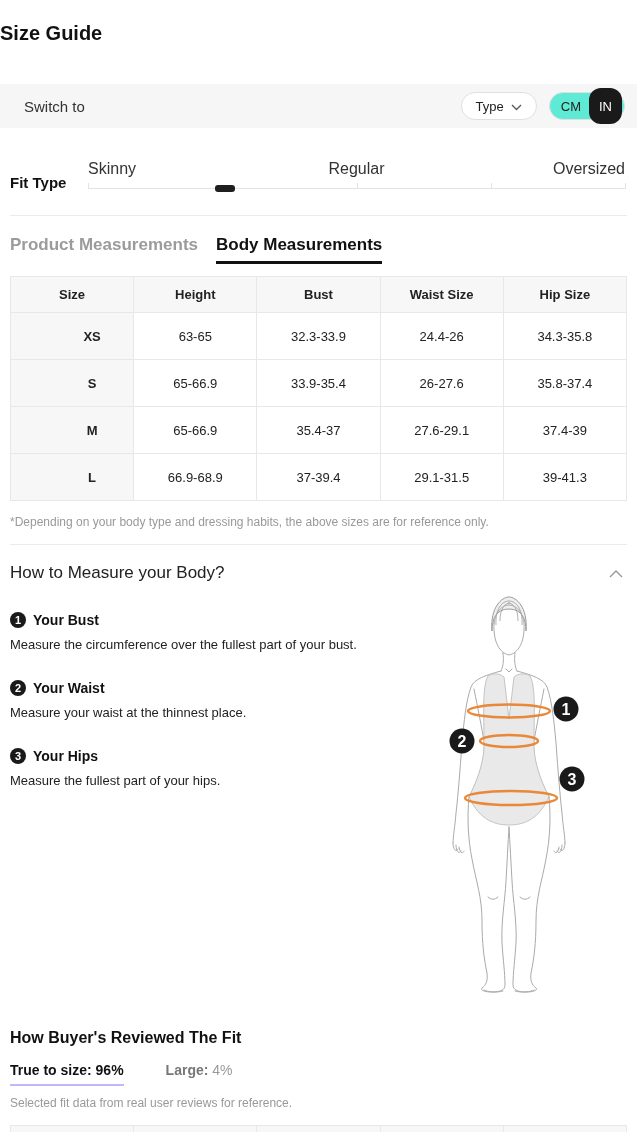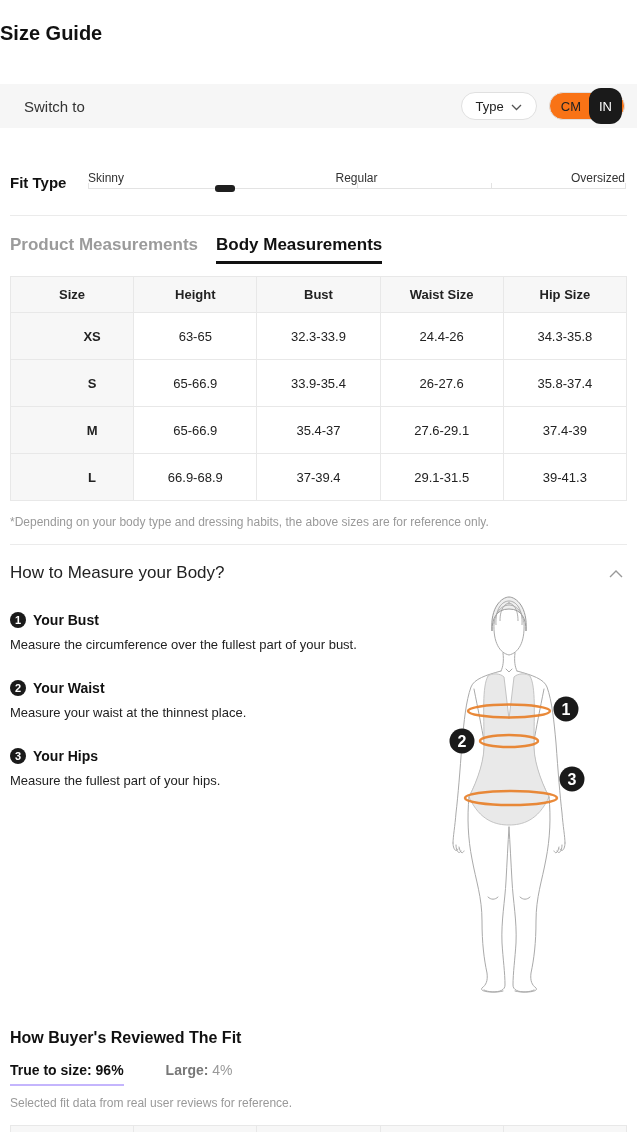--- a/index.html
+++ b/index.html
@@ -19,35 +19,35 @@
     display: flex; align-items: center; padding: 0 12px 0 24px;
   }
   .switch-label { font-size: 15px; color: #333; }
   .switch-controls { margin-left: auto; display: flex; align-items: center; gap: 12px; }
   .type-btn {
     display: flex; align-items: center; gap: 7px;
     background: #fff; border: 1px solid #e0e0e0; border-radius: 15px;
     height: 28px; padding: 0 14px; font-size: 13px; color: #222; cursor: pointer;
   }
   .unit-toggle {
-    display: flex; align-items: center; background: #f97316;
+    display: flex; align-items: center; background: #5eead4;
     border: 1px solid #e0e0e0; border-radius: 15px; height: 28px;
     padding: 2px 2px 2px 11px; gap: 8px; cursor: pointer;
   }
   .unit-cm { font-size: 13px; color: #222; }
   .unit-in {
     background: var(--toggle_active, #1a1a1a); color: #fff; font-size: 13px;
     border-radius: 12px; height: 14px; padding: 18px 10px;
     display: flex; align-items: center;
   }
   
   .fit-row { display: flex; margin: 32px 12px 0 10px; }
   .fit-label { width: 78px; font-size: 15px; font-weight: bold; padding-top: 14px; color: #111; }
   .fit-slider { flex: 1; position: relative; height: 40px; }
-  .fit-opt { position: absolute; top: 11px; font-size: 12px; color: #333; }
+  .fit-opt { position: absolute; top: 0; font-size: 16px; color: #333; }
   .fit-opt.left { left: 0; }
   .fit-opt.mid { left: 50%; transform: translateX(-50%); }
   .fit-opt.right { right: 0; }
   .fit-track { position: absolute; top: 28px; left: 0; right: 0; border-top: 1px solid #e3e3e3; }
   .fit-tick { position: absolute; top: 23px; width: 1px; height: 6px; background: #e3e3e3; }
   .fit-marker {
     position: absolute; top: 25px; width: 20px; height: 7px;
     background: #1f1f1f; border-radius: 3px; transform: translateX(-50%);
   }
   .divider { margin: 0 10px; border-top: 1px solid #ebebeb; }

